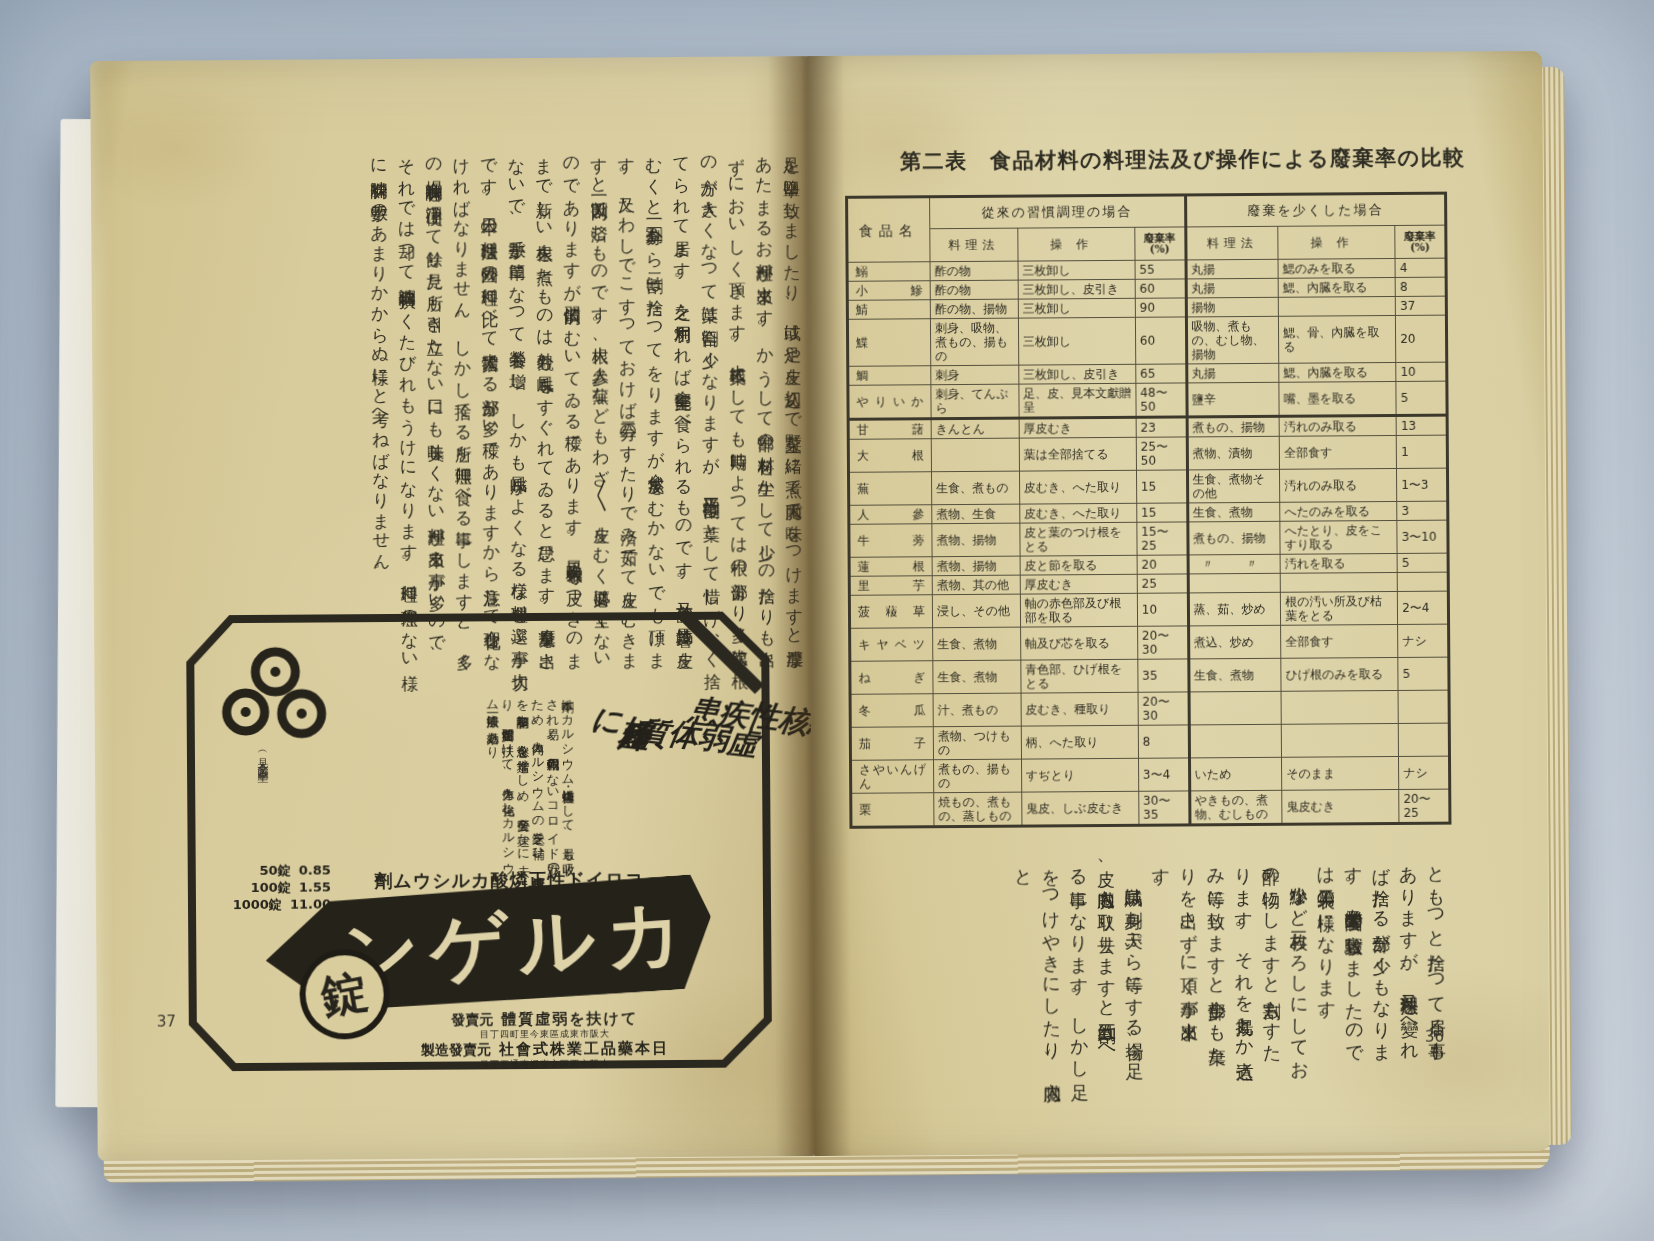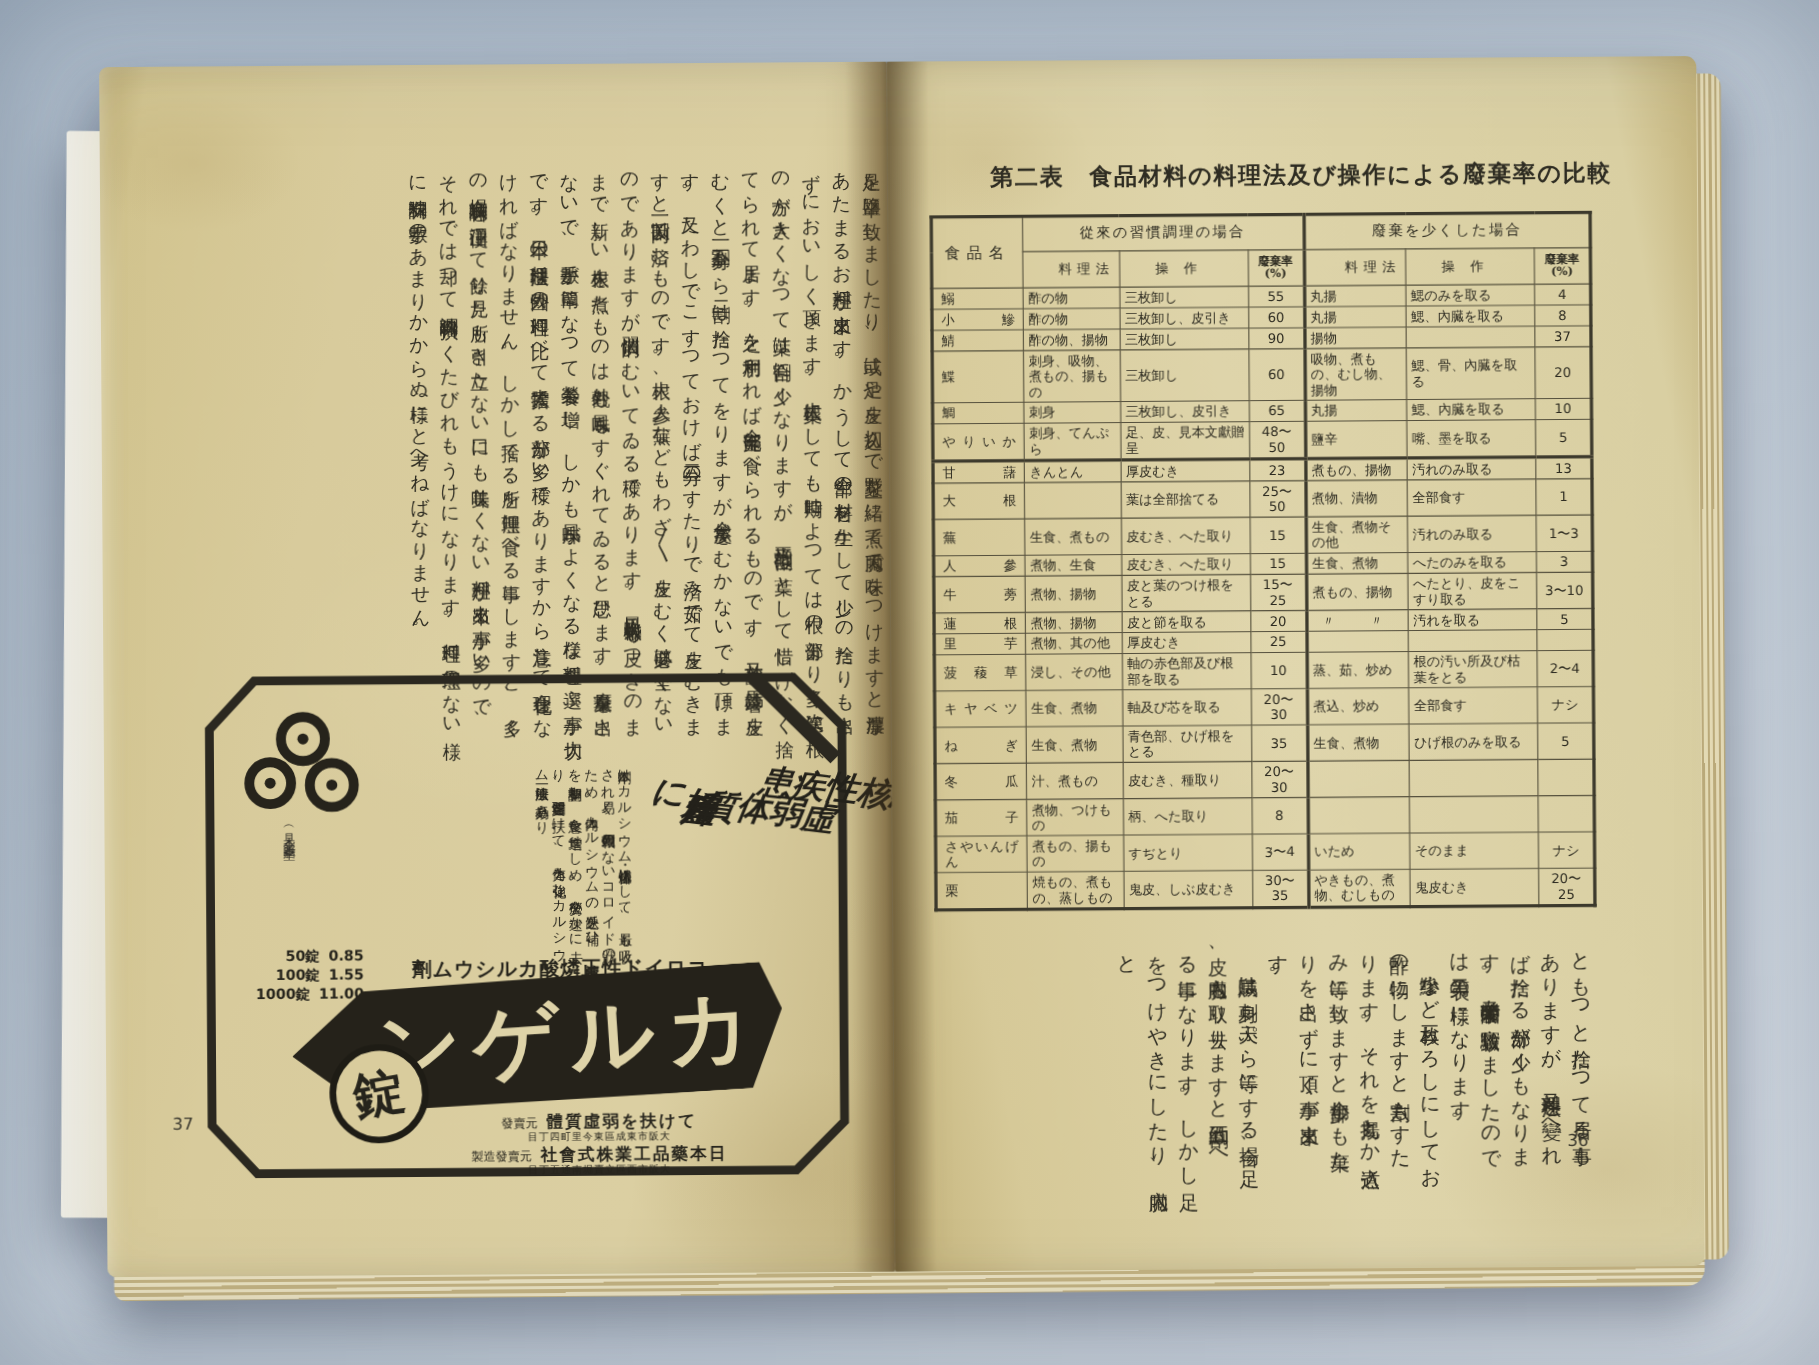--- a/index.html
+++ b/index.html
@@ -63,40 +63,40 @@
     clip-path:polygon(0% 50%,15% 2%,96% 0%,100% 38%,93% 100%,15% 98%);
     display:flex;align-items:center;justify-content:center;}
   .ad-brand{color:#ded3a8;font-size:76px;font-weight:900;letter-spacing:10px;
     font-family:"DejaVu Sans","Liberation Sans",sans-serif;padding-left:58px;line-height:1;}
   .ad-tab{position:absolute;left:112px;top:336px;width:78px;height:78px;border-radius:50%;
     border:6px solid #1e1c15;background:#d9cc9d;display:flex;align-items:center;justify-content:center;
     font-size:46px;font-weight:900;transform:rotate(-10deg);z-index:3;
     font-family:"DejaVu Sans","Liberation Sans",sans-serif;}
   .ad-company{position:absolute;left:218px;top:398px;width:278px;font-family:"DejaVu Sans","Liberation Sans",sans-serif;}
   .ad-co-row{display:flex;align-items:baseline;gap:8px;justify-content:center;}
-  .ad-co-label{font-size:11px;font-weight:normal;}
+  .ad-co-label{font-size:14px;font-weight:bold;}
   .ad-co-name{font-size:15px;font-weight:900;letter-spacing:2px;}
   .ad-co-addr{font-size:9px;text-align:center;letter-spacing:1px;line-height:11px;}
   
   .r-title{position:absolute;left:86px;top:92px;width:580px;font-size:21px;font-weight:bold;
     letter-spacing:1.5px;text-align:center;}
   .r-tablewrap{position:absolute;left:38px;top:140px;width:602px;}
   table.waste{border-collapse:collapse;width:100%;border:3px solid #3c392c;}
   .waste th,.waste td{border:1.4px solid #55503d;padding:2px 4px;font-size:12px;line-height:14px;
     vertical-align:middle;background:transparent;color:#2c2a20;font-weight:normal;}
   .waste th{text-align:center;}
   .waste .grp{font-size:13px;letter-spacing:2px;height:26px;}
   .waste .sub{height:28px;}
   .waste .h-food{width:86px;letter-spacing:6px;font-size:14px;}
-  .waste .h-method{width:92px;letter-spacing:5px;text-align:right;}
+  .waste .h-method{width:92px;letter-spacing:5px;}
   .waste .h-op{width:128px;letter-spacing:14px;}
   .waste .h-pct{width:44px;font-size:10.5px;line-height:11px;letter-spacing:0;font-weight:bold;}
   .waste .sep{border-left-width:3px;border-left-color:#3c392c;}
   .waste td.t-food{text-align:justify;text-align-last:justify;padding:2px 7px;}
-  .waste td.t-pct{text-align:center;font-family:"DejaVu Sans","Liberation Sans",sans-serif;font-size:12px;}
+  .waste td.t-pct{text-align:left;font-family:"DejaVu Sans","Liberation Sans",sans-serif;font-size:12px;}
   .waste tr.section-end td{border-bottom:3px solid #3c392c;}
   .waste td.t-ditto{text-align:center;letter-spacing:10px;}
   .r-body{position:absolute;left:48px;top:802px;width:590px;height:216px;
     font-size:18px;line-height:27.5px;letter-spacing:1px;}
   .r-body p{margin:0;}
   .r-body p.indent{text-indent:1em;}
 </style>
 </head>
 <body>
 

